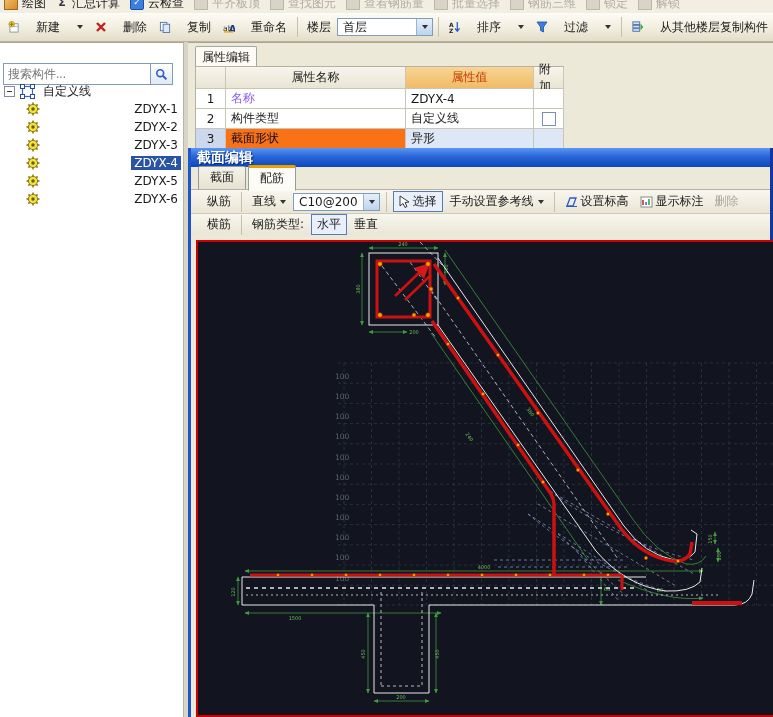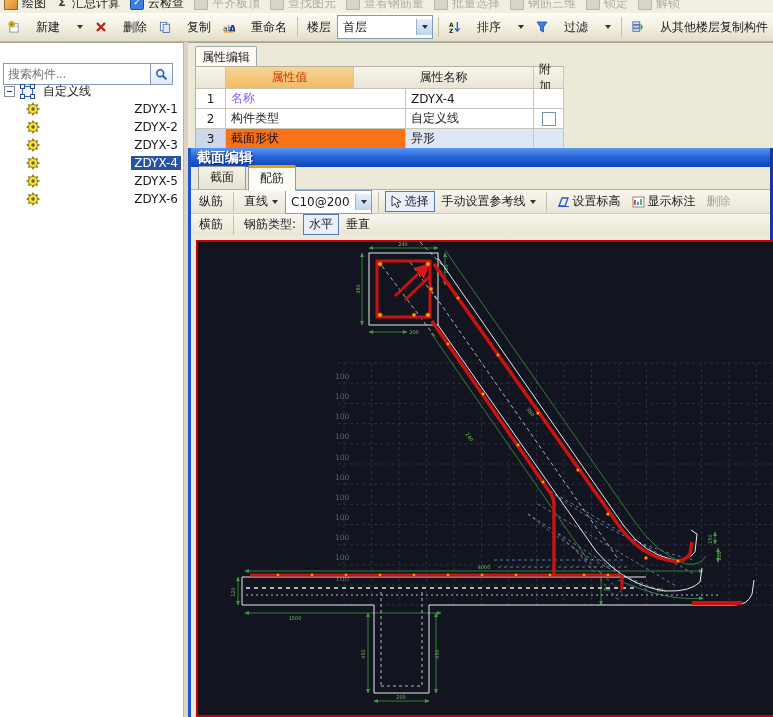--- a/index.html
+++ b/index.html
@@ -13,21 +13,21 @@
   #menurow .inner{display:flex;align-items:center;gap:10px;padding:0 4px;margin-top:-8px;height:22px;white-space:nowrap;}
   .mitem{display:inline-flex;align-items:center;gap:4px;color:#1a1a1a;}
   .mitem.dis{color:#b0aca0;}
   .micon{width:12px;height:12px;display:inline-block;flex:0 0 auto;}
 
   #toolrow{left:0;top:13px;width:773px;height:29px;background:linear-gradient(180deg,#fdfcf6,#f0ecdc 60%,#e3ddc8);
            border-bottom:1px solid #b9b4a0;display:flex;align-items:center;gap:2px;padding:0 3px;white-space:nowrap;box-sizing:border-box;}
   .tbtn{display:inline-flex;align-items:center;gap:16px;padding:2px 4px;border:1px solid transparent;border-radius:2px;cursor:default;}
   .caret{width:0;height:0;border-left:3px solid transparent;border-right:3px solid transparent;border-top:4px solid #333;display:inline-block;margin-left:1px;}
   .vsep{width:1px;height:20px;background:#c6c1ac;margin:0 3px;flex:0 0 auto;}
-  .combo{display:inline-flex;align-items:center;background:#fff;border:1px solid #7f9db9;height:24px;box-sizing:border-box;}
+  .combo{display:inline-flex;align-items:center;background:#fff;border:1px solid #7f9db9;height:18px;box-sizing:border-box;}
   .combo .cval{padding:0 5px;min-width:68px;}
   .combo .cbtn{width:15px;height:16px;background:linear-gradient(180deg,#e6f0fb,#bcd4ee);border-left:1px solid #9ab4d0;display:flex;align-items:center;justify-content:center;}
 
   
   #sidebar{left:0;top:42px;width:183px;height:675px;background:#fff;border-top:1px solid #a8a490;box-sizing:border-box;}
   #sideedge{left:183px;top:42px;width:5px;height:675px;background:#d9d5c6;border-left:1px solid #b9b5a2;box-sizing:border-box;}
   #searchrow{position:absolute;left:3px;top:20px;display:flex;}
   #searchrow input{width:148px;height:22px;border:1px solid #7f9db9;padding:0 4px;font-size:12px;color:#8a8a8a;box-sizing:border-box;outline:none;background:#fff;}
   #searchbtn{width:22px;height:22px;border:1px solid #7f9db9;border-left:none;background:linear-gradient(180deg,#fff,#dfe9f5);display:flex;align-items:center;justify-content:center;box-sizing:border-box;}
   #tree{position:absolute;left:4px;top:38px;right:2px;}
@@ -58,21 +58,21 @@
   .chk{width:12px;height:12px;border:1px solid #7a90b0;background:#fff;}
 
   
   #dialog{left:188px;top:148px;width:585px;height:569px;background:#ece9d8;
           border-left:3px solid #1e55c8;border-right:3px solid #13379c;box-sizing:border-box;}
   #dtitle{height:19px;background:linear-gradient(180deg,#5a96f2,#2a66d8 45%,#0c47bb);color:#fff;font-weight:bold;
           display:flex;align-items:center;padding:0 6px;font-size:14px;text-shadow:1px 1px 1px #00267a;}
   #dtabs{display:flex;align-items:flex-end;height:22px;padding-left:7px;border-bottom:1px solid #b5b2a5;background:#ece9d8;gap:2px;}
   .dtab{padding:2px 11px 3px;border:1px solid #919b9c;border-bottom:none;background:linear-gradient(180deg,#f5f3e9,#e6e2d0);border-radius:2px 2px 0 0;}
   .dtab.active{background:#fdfbf6;border-top:3px solid #e8a200;padding-top:2px;position:relative;top:1px;border-bottom:1px solid #fdfbf6;margin-bottom:-1px;}
-  .dtoolbar{display:flex;align-items:center;gap:3px;padding:0 4px;background:linear-gradient(180deg,#f8f6ee,#eae6d6);border-bottom:1px solid #cfcaB8;white-space:nowrap;box-sizing:border-box;}
+  .dtoolbar{display:flex;align-items:center;gap:3px;padding:0 12px;background:linear-gradient(180deg,#f8f6ee,#eae6d6);border-bottom:1px solid #cfcaB8;white-space:nowrap;box-sizing:border-box;}
   #dtb1{height:24px;}
   #dtb2{height:21px;border-bottom:none;}
   .boxed{border:1px solid #5a7ab5;background:#e9effb;padding:1px 5px;display:inline-flex;align-items:center;gap:3px;}
   .plain{padding:1px 4px;display:inline-flex;align-items:center;gap:3px;}
   .dis-text{color:#aaa69a;}
 
   
   #canvaswrap{position:absolute;left:5px;top:92px;width:580px;height:477px;border:2px solid #cc0000;box-sizing:border-box;background:#12141f;}
   svg text{font-family:"DejaVu Sans",sans-serif;}
 </style>
@@ -306,22 +306,22 @@
     </div>
   </div>
 </div>
 <div id="sideedge" class="abs"></div>
 
 <div id="props" class="abs">
   <div id="proptab"><span>属性编辑</span></div>
   <div id="ptable">
     <div class="prow phead">
       <div class="pcell c-no"></div>
+      <div class="pcell c-name">属性名称</div>
       <div class="pcell c-val orange">属性值</div>
-      <div class="pcell c-name">属性名称</div>
       <div class="pcell c-ex">附加</div>
     </div>
     <div class="prow">
       <div class="pcell c-no">1</div>
       <div class="pcell c-name blue-text">名称</div>
       <div class="pcell c-val">ZDYX-4</div>
       <div class="pcell c-ex"></div>
     </div>
     <div class="prow">
       <div class="pcell c-no">2</div>

